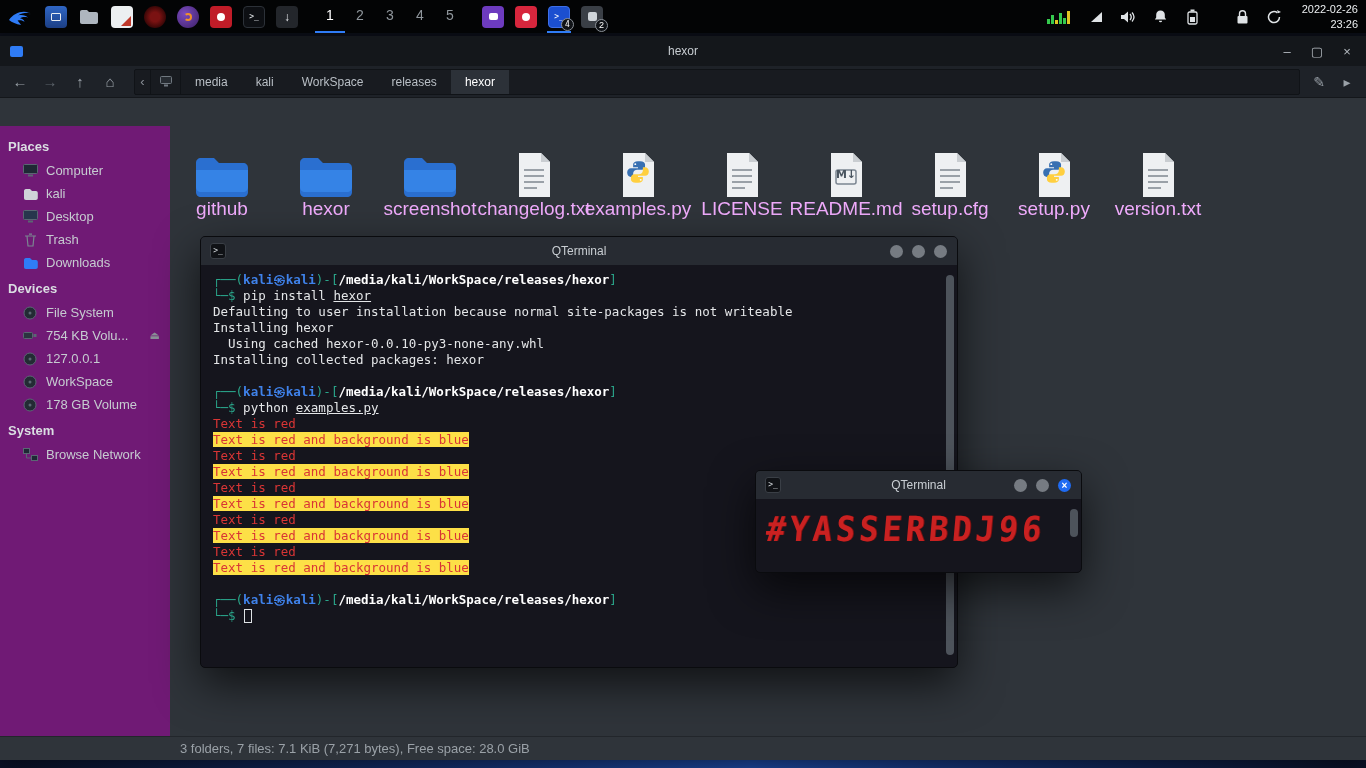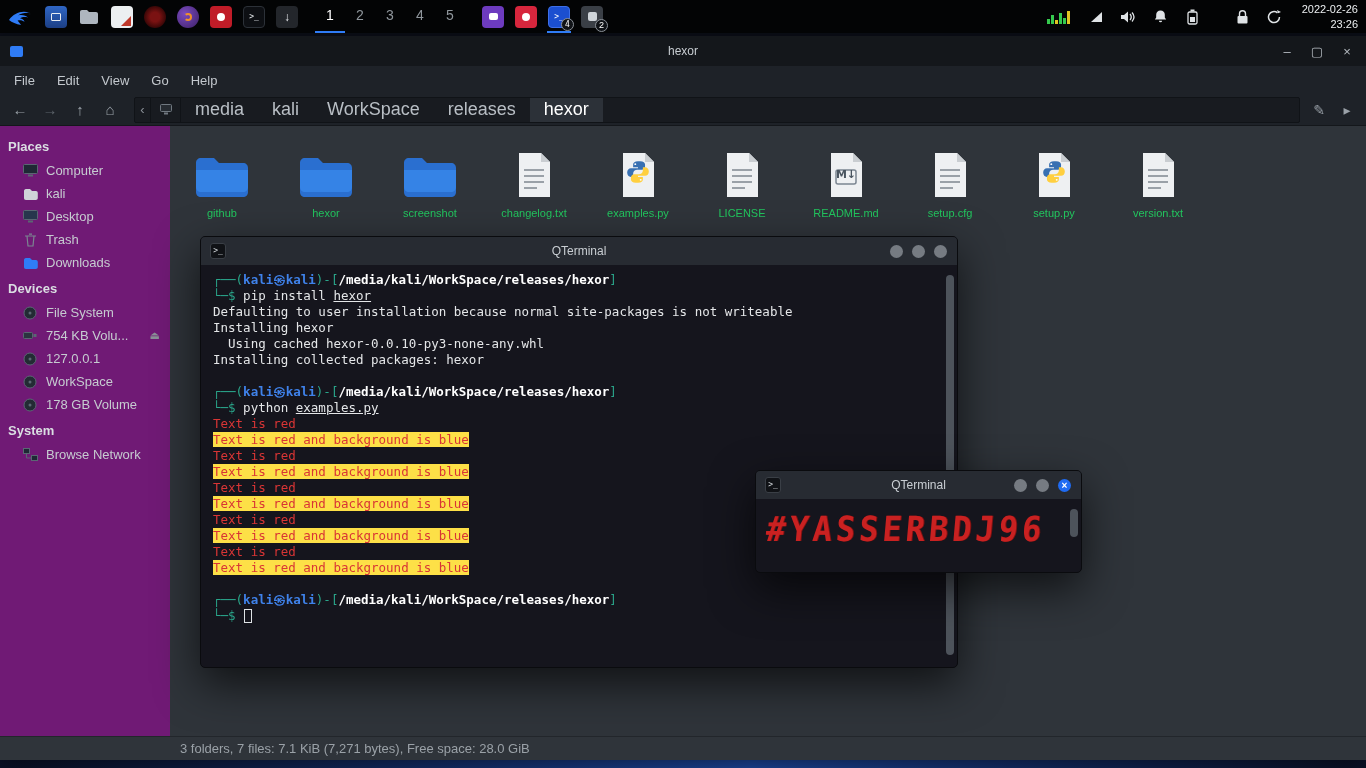--- a/index.html
+++ b/index.html
@@ -50,34 +50,34 @@
   .fm-controls{position:absolute;right:12px;display:flex;gap:16px;color:#b6bcc2;font-size:13px}
   .fm-controls span{cursor:default;width:14px;text-align:center}
   .fm-menubar{height:28px;background:#1e2228;display:flex;align-items:center;gap:22px;padding:0 14px;color:#c3c8cd;font-size:13px}
   .fm-menubar span{cursor:default}
   .fm-toolbar{height:32px;background:#1e2228;display:flex;align-items:center;padding:0 10px;gap:10px;border-bottom:1px solid #14171b}
   .nav-btn{color:#9aa1a8;font-size:15px;width:20px;text-align:center}
   .nav-btn.dim{color:#5d646b}
   .crumbbar{flex:1;display:flex;align-items:center;background:#181b20;border:1px solid #101317;height:26px;border-radius:2px;margin-left:4px;overflow:hidden}
   .crumb-prev{width:16px;height:100%;display:flex;align-items:center;justify-content:center;color:#8a9097;border-right:1px solid #101317;font-size:13px}
   .crumb-root{width:30px;height:100%;display:flex;align-items:center;justify-content:center;border-right:1px solid #101317}
-  .crumb{padding:0 14px;color:#b9bfc5;font-size:18px;height:100%;display:flex;align-items:center;cursor:default}
+  .crumb{padding:0 14px;color:#b9bfc5;font-size:12px;height:100%;display:flex;align-items:center;cursor:default}
   .crumb.current{background:#2c3138;color:#fff}
   .tool-side{color:#9aa1a8;font-size:14px;width:18px;text-align:center}
   .fm-body{position:absolute;top:90px;left:0;right:0;bottom:24px;display:flex}
   .sidebar{width:170px;background:#701a75;padding-top:6px;flex:none;overflow:hidden}
   .side-h{font-size:13px;font-weight:bold;color:#dadee2;padding:7px 8px 5px 8px}
   .side-item{display:flex;align-items:center;gap:8px;padding:4px 6px 4px 22px;color:#c6cbd0;font-size:13px;cursor:default}
   .side-item .si{width:16px;display:flex;justify-content:center;flex:none}
   .side-item .lbl{white-space:nowrap;overflow:hidden}
   .eject{margin-left:auto;color:#8a9097;font-size:11px;padding-right:4px}
   .file-area{flex:1;padding-top:20px;display:flex;flex-wrap:wrap;align-content:flex-start;background:#2f343a}
   .fcell{width:104px;height:104px;display:flex;flex-direction:column;align-items:center;cursor:default}
   .ficon{height:52px;display:flex;align-items:flex-end;justify-content:center;position:relative}
-  .flabel{font-size:11px;color:#22c55e;margin-top:9px;text-align:center}
+  .flabel{font-size:19px;color:#f0abfc;text-align:center}
   .overlay{position:absolute;left:50%;top:54%;transform:translate(-50%,-50%)}
   .md-glyph{font-size:11px;font-weight:bold;color:#4a5560;font-family:"DejaVu Sans",sans-serif}
   .fm-status{position:absolute;left:0;right:0;bottom:0;height:24px;background:#2f343a;border-top:1px solid #22262b;color:#9aa1a7;font-size:13px;display:flex;align-items:center;padding-left:180px}
 
   
   .term{position:absolute;background:#15151d;border-radius:5px;box-shadow:0 16px 44px rgba(0,0,0,.65);overflow:hidden;border:1px solid #0a0b0e}
   .t1{left:200px;top:236px;width:758px;height:432px;z-index:10}
   .t2{left:755px;top:470px;width:327px;height:103px;z-index:20}
   .term-tb{height:28px;background:#272b32;display:flex;align-items:center;justify-content:center;position:relative;color:#c9ced3;font-size:12px}
   .ticon{position:absolute;left:9px;width:16px;height:16px;background:#101216;border:1px solid #3a3f46;border-radius:3px;color:#d4d9dd;font-size:8px;line-height:14px;text-align:center;font-family:"DejaVu Sans Mono",monospace}
@@ -219,27 +219,20 @@
     <div class="fm-titlebar">
       <span class="fm-winicon"></span>
       <span>hexor</span>
       <span class="fm-controls">
         <span>–</span>
         <span>▢</span>
         <span>×</span>
       </span>
     </div>
 
-    <div class="fm-menubar">
-      <span>File</span>
-      <span>Edit</span>
-      <span>View</span>
-      <span>Go</span>
-      <span>Help</span>
-    </div>
 
     <div class="fm-toolbar">
       <span class="nav-btn">←</span>
       <span class="nav-btn dim">→</span>
       <span class="nav-btn">↑</span>
       <span class="nav-btn">⌂</span>
       <div class="crumbbar">
         <span class="crumb-prev">‹</span>
         <span class="crumb-root">
           <svg width="12" height="11" viewBox="0 0 12 11">

